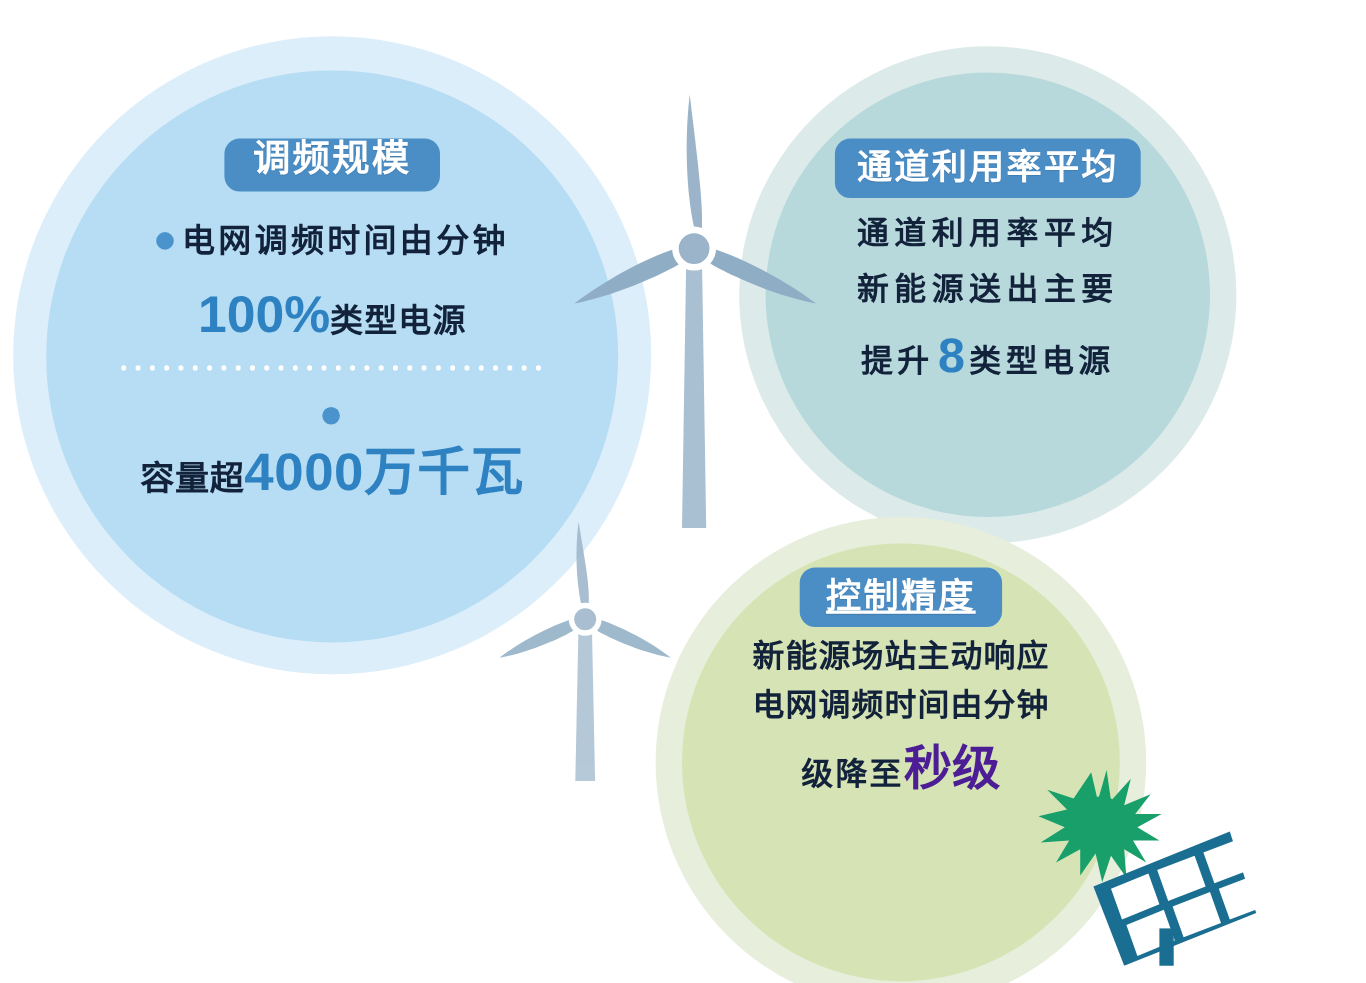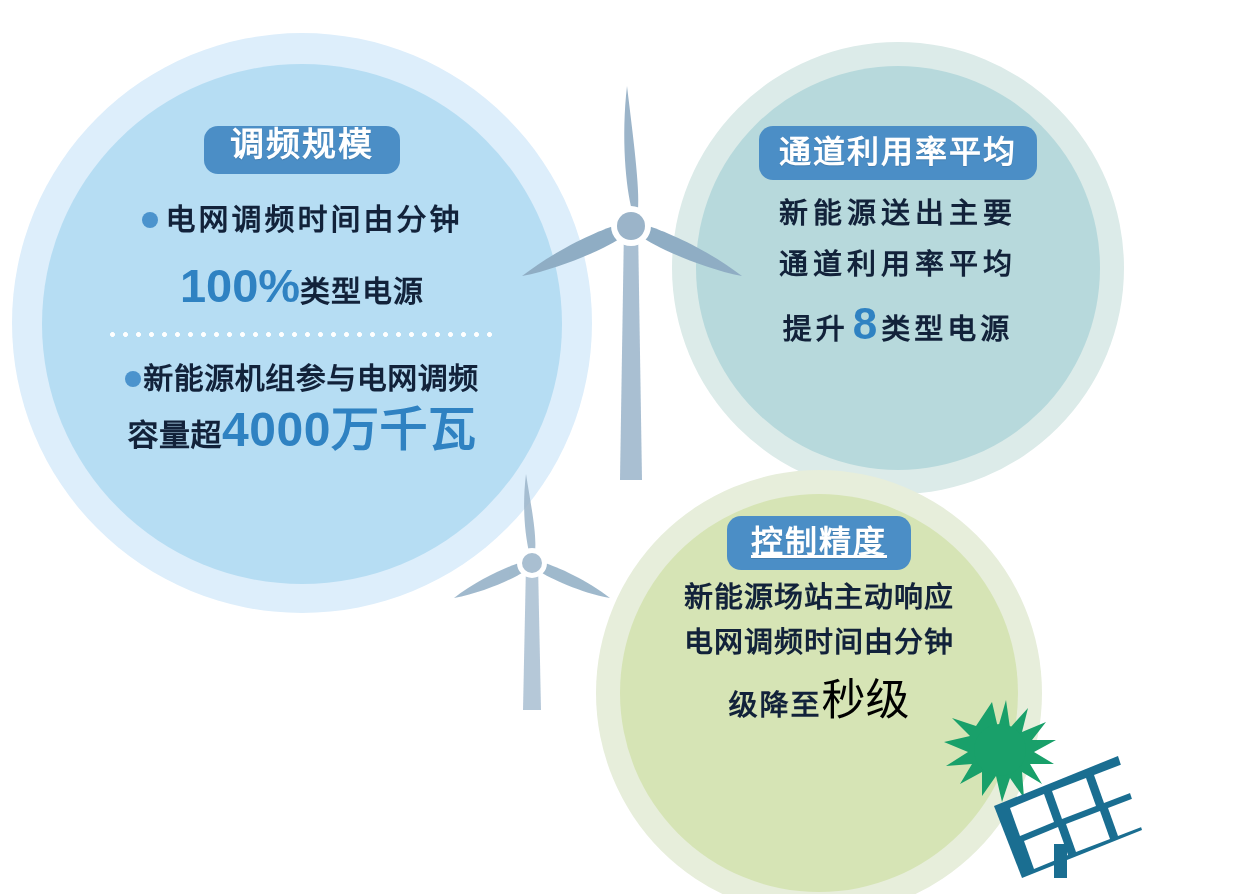--- a/index.html
+++ b/index.html
@@ -84,22 +84,22 @@
     font-weight: bold;
     white-space: nowrap;
     line-height: 1.2;
   }
 
   .hl {
     color: #2f82c2;
     font-weight: bold;
   }
   .hl-soft {
-    color: #000000;
-    font-weight: normal;
+    color: #4c1d95;
+    font-weight: bold;
     margin-top: 35px;
   }
 
   .bullet-dot {
     display: inline-block;
     width: 16px;
     height: 16px;
     border-radius: 50%;
     background: #4b93cd;
     vertical-align: 2px;
@@ -265,34 +265,34 @@
       </div>
       <div class="line fm-line2">
         <span class="hl big">100%</span><span>类型电源</span>
       </div>
     </div>
 
     <div class="divider-dots"></div>
 
     <div class="fm-item">
       <div class="line fm2-line1">
-        <span class="bullet-dot tight"></span><span>新能源机组参与电网调频</span>
+        <span class="bullet-dot tight"></span>
       </div>
       <div class="line fm2-line2">
         <span>容量超</span><span class="hl big">4000</span><span class="hl big">万千瓦</span>
       </div>
     </div>
   </div>
 
   <div class="block block-absorb">
     <div class="badge">通道利用率平均</div>
 
+    <div class="line">通道利用率平均</div>
+
     <div class="line">新能源送出主要</div>
-
-    <div class="line">通道利用率平均</div>
 
     <div class="line last">
       <span>提升</span><span class="hl num">8</span><span>类型电源</span>
     </div>
   </div>
 
   <div class="block block-ctrl">
     <div class="badge">控制精度</div>
 
     <div class="line">新能源场站主动响应</div>

